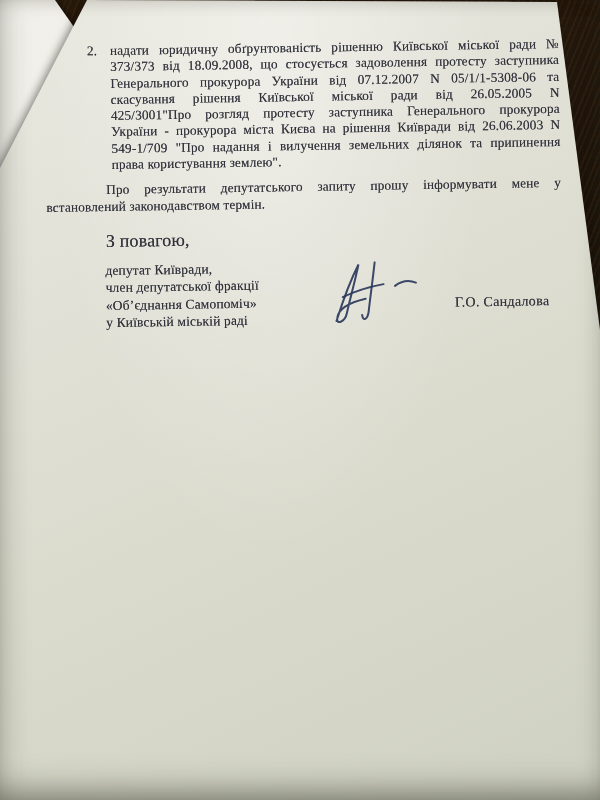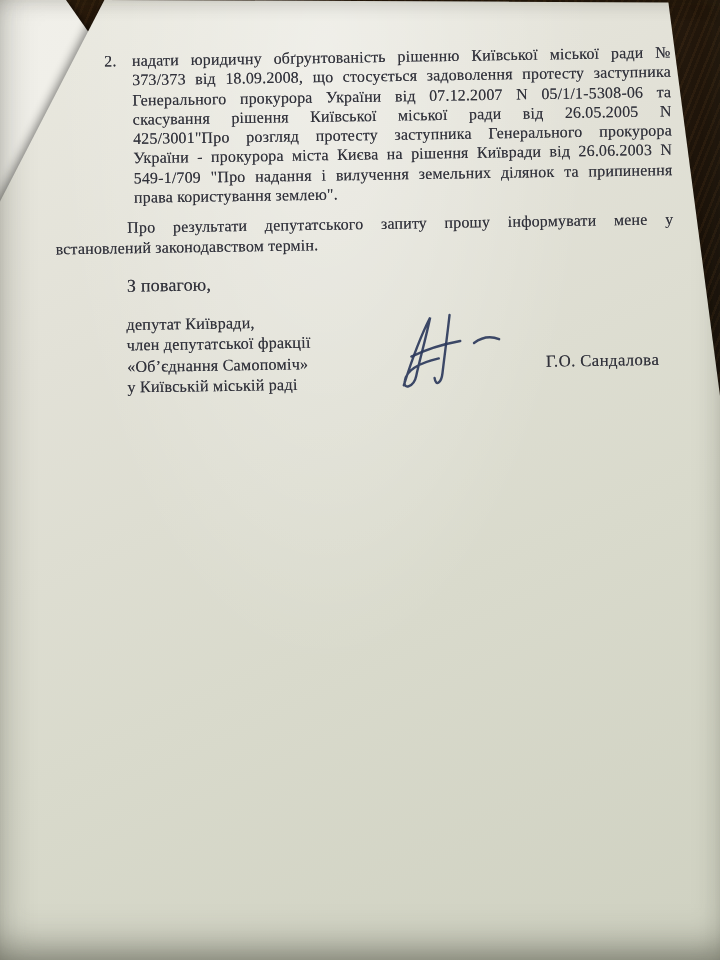--- a/index.html
+++ b/index.html
@@ -49,21 +49,21 @@
   }
 
   .item-number { position: absolute; left: 88px; top: 40px; font-size: 13.3px; }
   .item-lines { position: absolute; left: 111px; top: 40px; width: 449px; font-size: 13.3px; line-height: 16.3px; }
   .jline { text-align: justify; text-align-last: justify; white-space: normal; }
   .pline { text-align: left; }
 
   .closing-paragraph { position: absolute; left: 45px; top: 179px; width: 515px; font-size: 13.3px; line-height: 16.5px; }
   .closing-paragraph .first { text-indent: 60px; }
 
-  .salutation { position: absolute; left: 104px; top: 228px; font-size: 15px; }
+  .salutation { position: absolute; left: 104px; top: 228px; font-size: 18px; }
 
   .signoff { position: absolute; left: 103px; top: 259px; font-size: 13.5px; line-height: 17.3px; }
 
   .signatory-name { position: absolute; left: 452px; top: 297px; font-size: 14px; letter-spacing: 0.3px; }
 
   .signature { position: absolute; left: 320px; top: 256px; width: 100px; height: 76px; color: var(--ink-signature, #2d3a5c); }
   .signature path { fill: none; stroke: currentColor; stroke-width: 2.1; stroke-linecap: round; opacity: 0.92; }
 
   
   .vignette {

